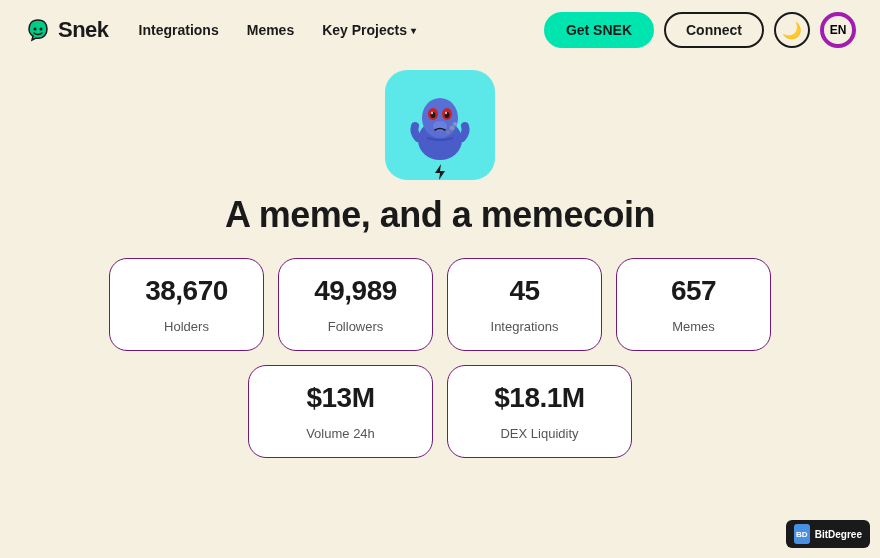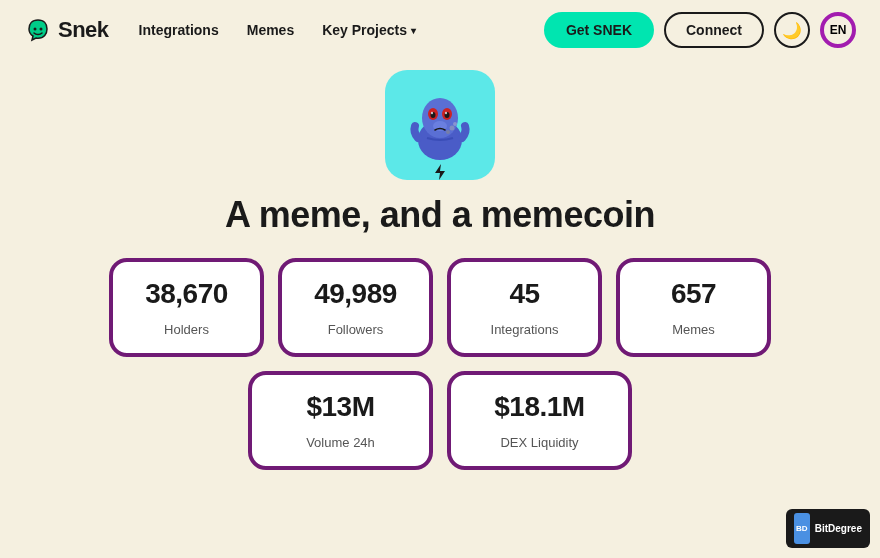--- a/index.html
+++ b/index.html
@@ -176,21 +176,21 @@
     }
 
     .stats-row {
       display: flex;
       gap: 14px;
       justify-content: center;
     }
 
     .stat-card {
       background: #fff;
-      border: 4px solid #701a75;
+      border: 1px solid #701a75;
       border-radius: 18px;
       padding: 16px 28px;
       display: flex;
       flex-direction: column;
       align-items: center;
       min-width: 155px;
     }
 
     .stat-value {
       font-size: 28px;
@@ -225,21 +225,21 @@
     }
 
     .bitdegree-badge-text {
       color: #fff;
       font-size: 10px;
       font-weight: 700;
     }
 
     .bitdegree-icon {
       width: 16px;
-      height: 31px;
+      height: 20px;
       background: #4a90e2;
       border-radius: 3px;
       display: flex;
       align-items: center;
       justify-content: center;
       color: white;
       font-size: 8px;
       font-weight: 900;
     }
   </style>

